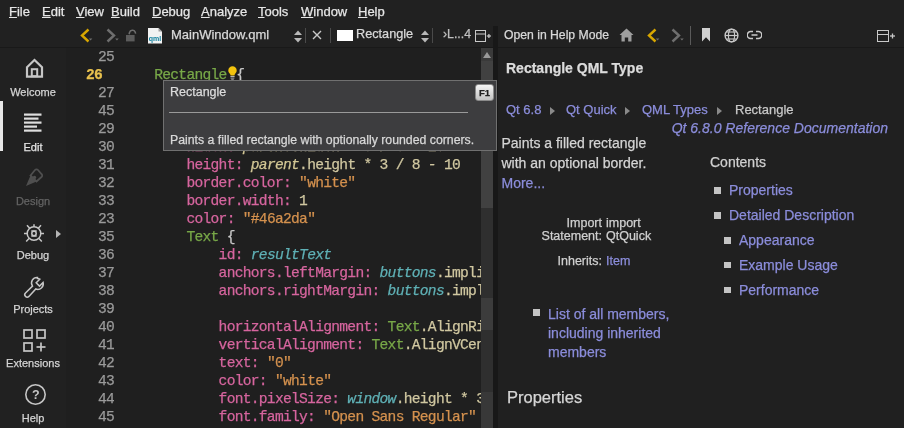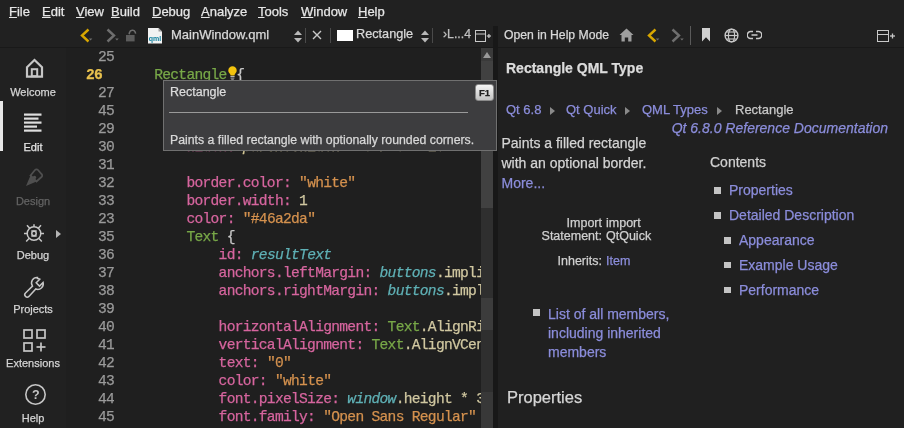--- a/index.html
+++ b/index.html
@@ -228,20 +228,21 @@
 <div class="a mono ln" style="top:288px;right:0">41</div>
 <div class="a mono ln" style="top:306px;right:0">42</div>
 <div class="a mono ln" style="top:324px;right:0">43</div>
 <div class="a mono ln" style="top:342px;right:0">44</div>
 <div class="a mono ln" style="top:360px;right:0">45</div>
 </div>
 <div class="a" style="left:122px;top:47.6px;width:359px;height:380px;overflow:hidden">
 <pre class="a mono" style="top:0px;left:0"></pre>
 <pre class="a mono" style="top:18px;left:0">    <span class="gr">Rectangle</span></pre>
 <pre class="a mono" style="top:90px;left:0">        <span class="pk">width:</span> <span class="pa">parent</span><span class="cr">.width * 3 / 8 - 10</span></pre>
+<pre class="a mono" style="top:108px;left:0">        <span class="pk">height:</span> <span class="pa">parent</span><span class="cr">.height * 3 / 8 - 10</span></pre>
 <pre class="a mono" style="top:126px;left:0">        <span class="pk">border.color:</span> <span class="st">"white"</span></pre>
 <pre class="a mono" style="top:144px;left:0">        <span class="pk">border.width:</span> <span class="cr">1</span></pre>
 <pre class="a mono" style="top:162px;left:0">        <span class="pk">color:</span> <span class="st">"#46a2da"</span></pre>
 <pre class="a mono" style="top:198px;left:0">            <span class="pk">id:</span> <span class="id">resultText</span></pre>
 <pre class="a mono" style="top:180px;left:0">        <span class="gr">Text</span> <span class="pu">{</span></pre>
 <pre class="a mono" style="top:216px;left:0">            <span class="pk">anchors.leftMargin:</span> <span class="id">buttons</span><span class="cr">.implicitWidth</span></pre>
 <pre class="a mono" style="top:234px;left:0">            <span class="pk">anchors.rightMargin:</span> <span class="id">buttons</span><span class="cr">.implicitWidth</span></pre>
 <pre class="a mono" style="top:270px;left:0">            <span class="pk">horizontalAlignment:</span> <span class="gr">Text</span><span class="cr">.AlignRight</span></pre>
 <pre class="a mono" style="top:288px;left:0">            <span class="pk">verticalAlignment:</span> <span class="gr">Text</span><span class="cr">.AlignVCenter</span></pre>
 <pre class="a mono" style="top:306px;left:0">            <span class="pk">text:</span> <span class="st">"0"</span></pre>

